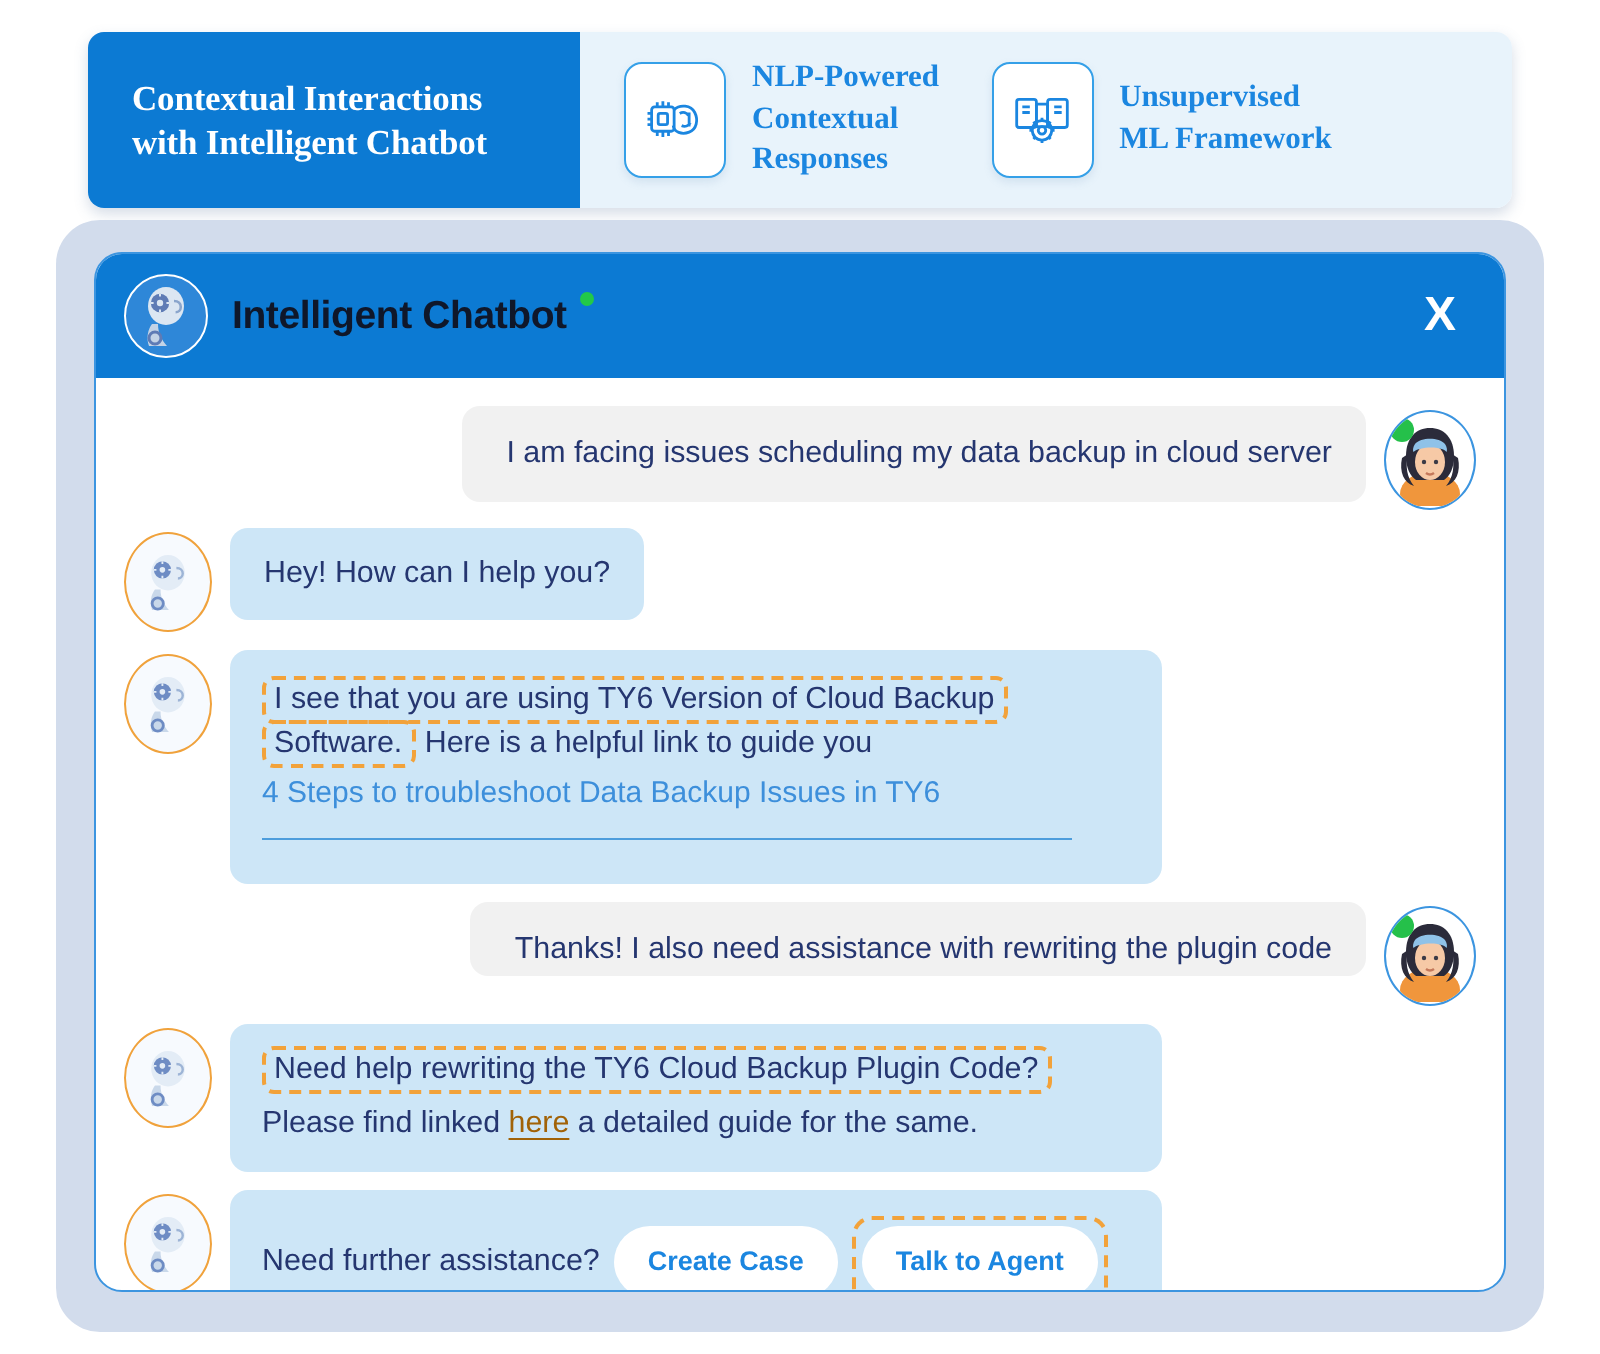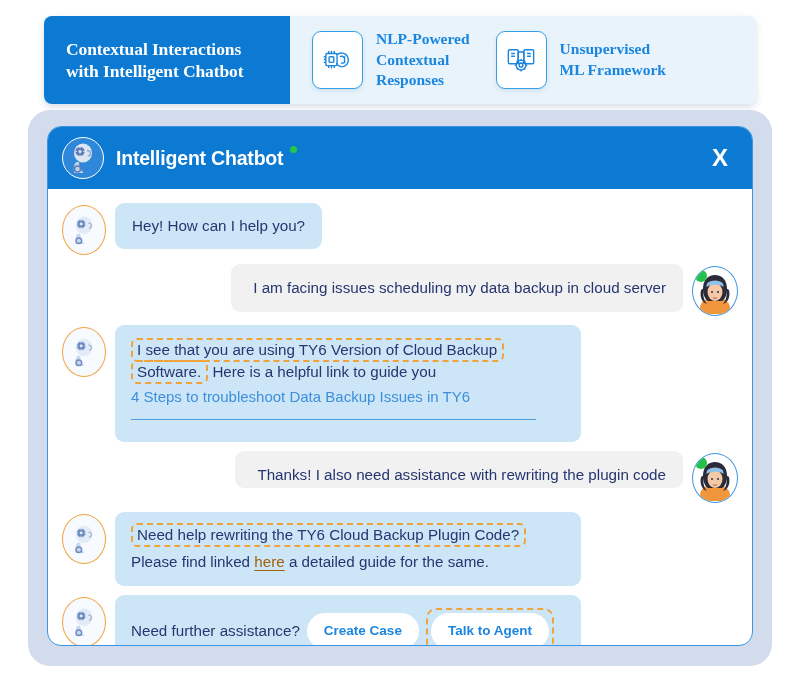--- a/index.html
+++ b/index.html
@@ -111,21 +111,21 @@
   .hdr-avatar {
     width: 42px; height: 42px;
     flex: 0 0 42px;
     border-radius: 50%;
     border: 1.6px solid #ffffff;
     background: #2e87d8;
     display: flex; align-items: center; justify-content: center;
     overflow: hidden;
   }
   .hdr-title {
-    color: #ffffff;
+    color: #0f172a;
     font-size: 19.5px;
     font-weight: bold;
     margin-left: 12px;
     letter-spacing: -0.2px;
   }
   .status-dot {
     width: 7px; height: 7px;
     background: #22c948;
     border-radius: 50%;
     margin-left: 7px;
@@ -307,35 +307,20 @@
         <circle cx="9.5" cy="28" r="3" fill="none" stroke="#5e7bb5" stroke-width="1.5"></circle>
       </svg>
     </div>
     <div class="hdr-title">Intelligent Chatbot</div>
     <div class="status-dot"></div>
     <div class="spacer"></div>
     <div class="close-btn">X</div>
   </div>
 
   <div class="chat-body">
-
-    <div class="msg-row bot">
-      <div class="bot-avatar">
-        <svg width="28" height="34" viewBox="0 0 30 34">
-          <ellipse cx="15" cy="12" rx="9" ry="9.5" fill="#e3ecf6"></ellipse>
-          <circle cx="12" cy="10.5" r="4.6" fill="#6e8cc4"></circle>
-          <circle cx="12" cy="10.5" r="1.5" fill="#e3ecf6"></circle>
-          <path d="M12 5.9v1.4M12 13.7v1.4M7.4 10.5h1.4M15.2 10.5h1.4" stroke="#e3ecf6" stroke-width="1"></path>
-          <path d="M19.5 9.5c2.2 0 3.4 1.4 3.4 3s-1.3 2.6-2.6 2.6" stroke="#9db4d6" stroke-width="1.3" fill="none"></path>
-          <path d="M11 21c0 5 2 8 4.5 11h-9C5 28 6 23.5 8 21z" fill="#c9d8ea"></path>
-          <circle cx="9.5" cy="28.5" r="3" fill="none" stroke="#6e8cc4" stroke-width="1.5"></circle>
-        </svg>
-      </div>
-      <div class="bubble bot b1">Hey! How can I help you?</div>
-    </div>
 
     <div class="msg-row user">
       <div class="bubble user u1">I am facing issues scheduling my data backup in cloud server</div>
       <div class="user-avatar">
         <div class="user-dot"></div>
         <svg width="40" height="46" viewBox="0 0 40 46">
           <ellipse cx="20" cy="40" rx="15" ry="11" fill="#f0963c"></ellipse>
           <path d="M8 21c0-9 5-14 12-14s12 5 12 14c0 6-2 10-5 12H13c-3-2-5-6-5-12z" fill="#2b2b3a"></path>
           <ellipse cx="20" cy="24" rx="7.5" ry="9" fill="#f6c9a6"></ellipse>
           <path d="M12.5 15c3-3.5 12-3.5 15 0 1 1.5 1.2 3 0.8 4-2-3-13.5-3-16.6 0-0.4-1-0.2-2.5 0.8-4z" fill="#8fc2e8"></path>
@@ -353,20 +338,35 @@
         <svg width="28" height="34" viewBox="0 0 30 34">
           <ellipse cx="15" cy="12" rx="9" ry="9.5" fill="#e3ecf6"></ellipse>
           <circle cx="12" cy="10.5" r="4.6" fill="#6e8cc4"></circle>
           <circle cx="12" cy="10.5" r="1.5" fill="#e3ecf6"></circle>
           <path d="M12 5.9v1.4M12 13.7v1.4M7.4 10.5h1.4M15.2 10.5h1.4" stroke="#e3ecf6" stroke-width="1"></path>
           <path d="M19.5 9.5c2.2 0 3.4 1.4 3.4 3s-1.3 2.6-2.6 2.6" stroke="#9db4d6" stroke-width="1.3" fill="none"></path>
           <path d="M11 21c0 5 2 8 4.5 11h-9C5 28 6 23.5 8 21z" fill="#c9d8ea"></path>
           <circle cx="9.5" cy="28.5" r="3" fill="none" stroke="#6e8cc4" stroke-width="1.5"></circle>
         </svg>
       </div>
+      <div class="bubble bot b1">Hey! How can I help you?</div>
+    </div>
+
+    <div class="msg-row bot">
+      <div class="bot-avatar">
+        <svg width="28" height="34" viewBox="0 0 30 34">
+          <ellipse cx="15" cy="12" rx="9" ry="9.5" fill="#e3ecf6"></ellipse>
+          <circle cx="12" cy="10.5" r="4.6" fill="#6e8cc4"></circle>
+          <circle cx="12" cy="10.5" r="1.5" fill="#e3ecf6"></circle>
+          <path d="M12 5.9v1.4M12 13.7v1.4M7.4 10.5h1.4M15.2 10.5h1.4" stroke="#e3ecf6" stroke-width="1"></path>
+          <path d="M19.5 9.5c2.2 0 3.4 1.4 3.4 3s-1.3 2.6-2.6 2.6" stroke="#9db4d6" stroke-width="1.3" fill="none"></path>
+          <path d="M11 21c0 5 2 8 4.5 11h-9C5 28 6 23.5 8 21z" fill="#c9d8ea"></path>
+          <circle cx="9.5" cy="28.5" r="3" fill="none" stroke="#6e8cc4" stroke-width="1.5"></circle>
+        </svg>
+      </div>
       <div class="bubble bot b2">
         <span class="dashed">I see that you are using TY6 Version of Cloud Backup Software.</span><span> Here is a helpful link to guide you</span>
         <span class="link-line">4 Steps to troubleshoot Data Backup Issues in TY6</span>
         <div class="link-rule"></div>
       </div>
     </div>
 
     <div class="msg-row user">
       <div class="bubble user u2">Thanks! I also need assistance with rewriting the plugin code</div>
       <div class="user-avatar">

